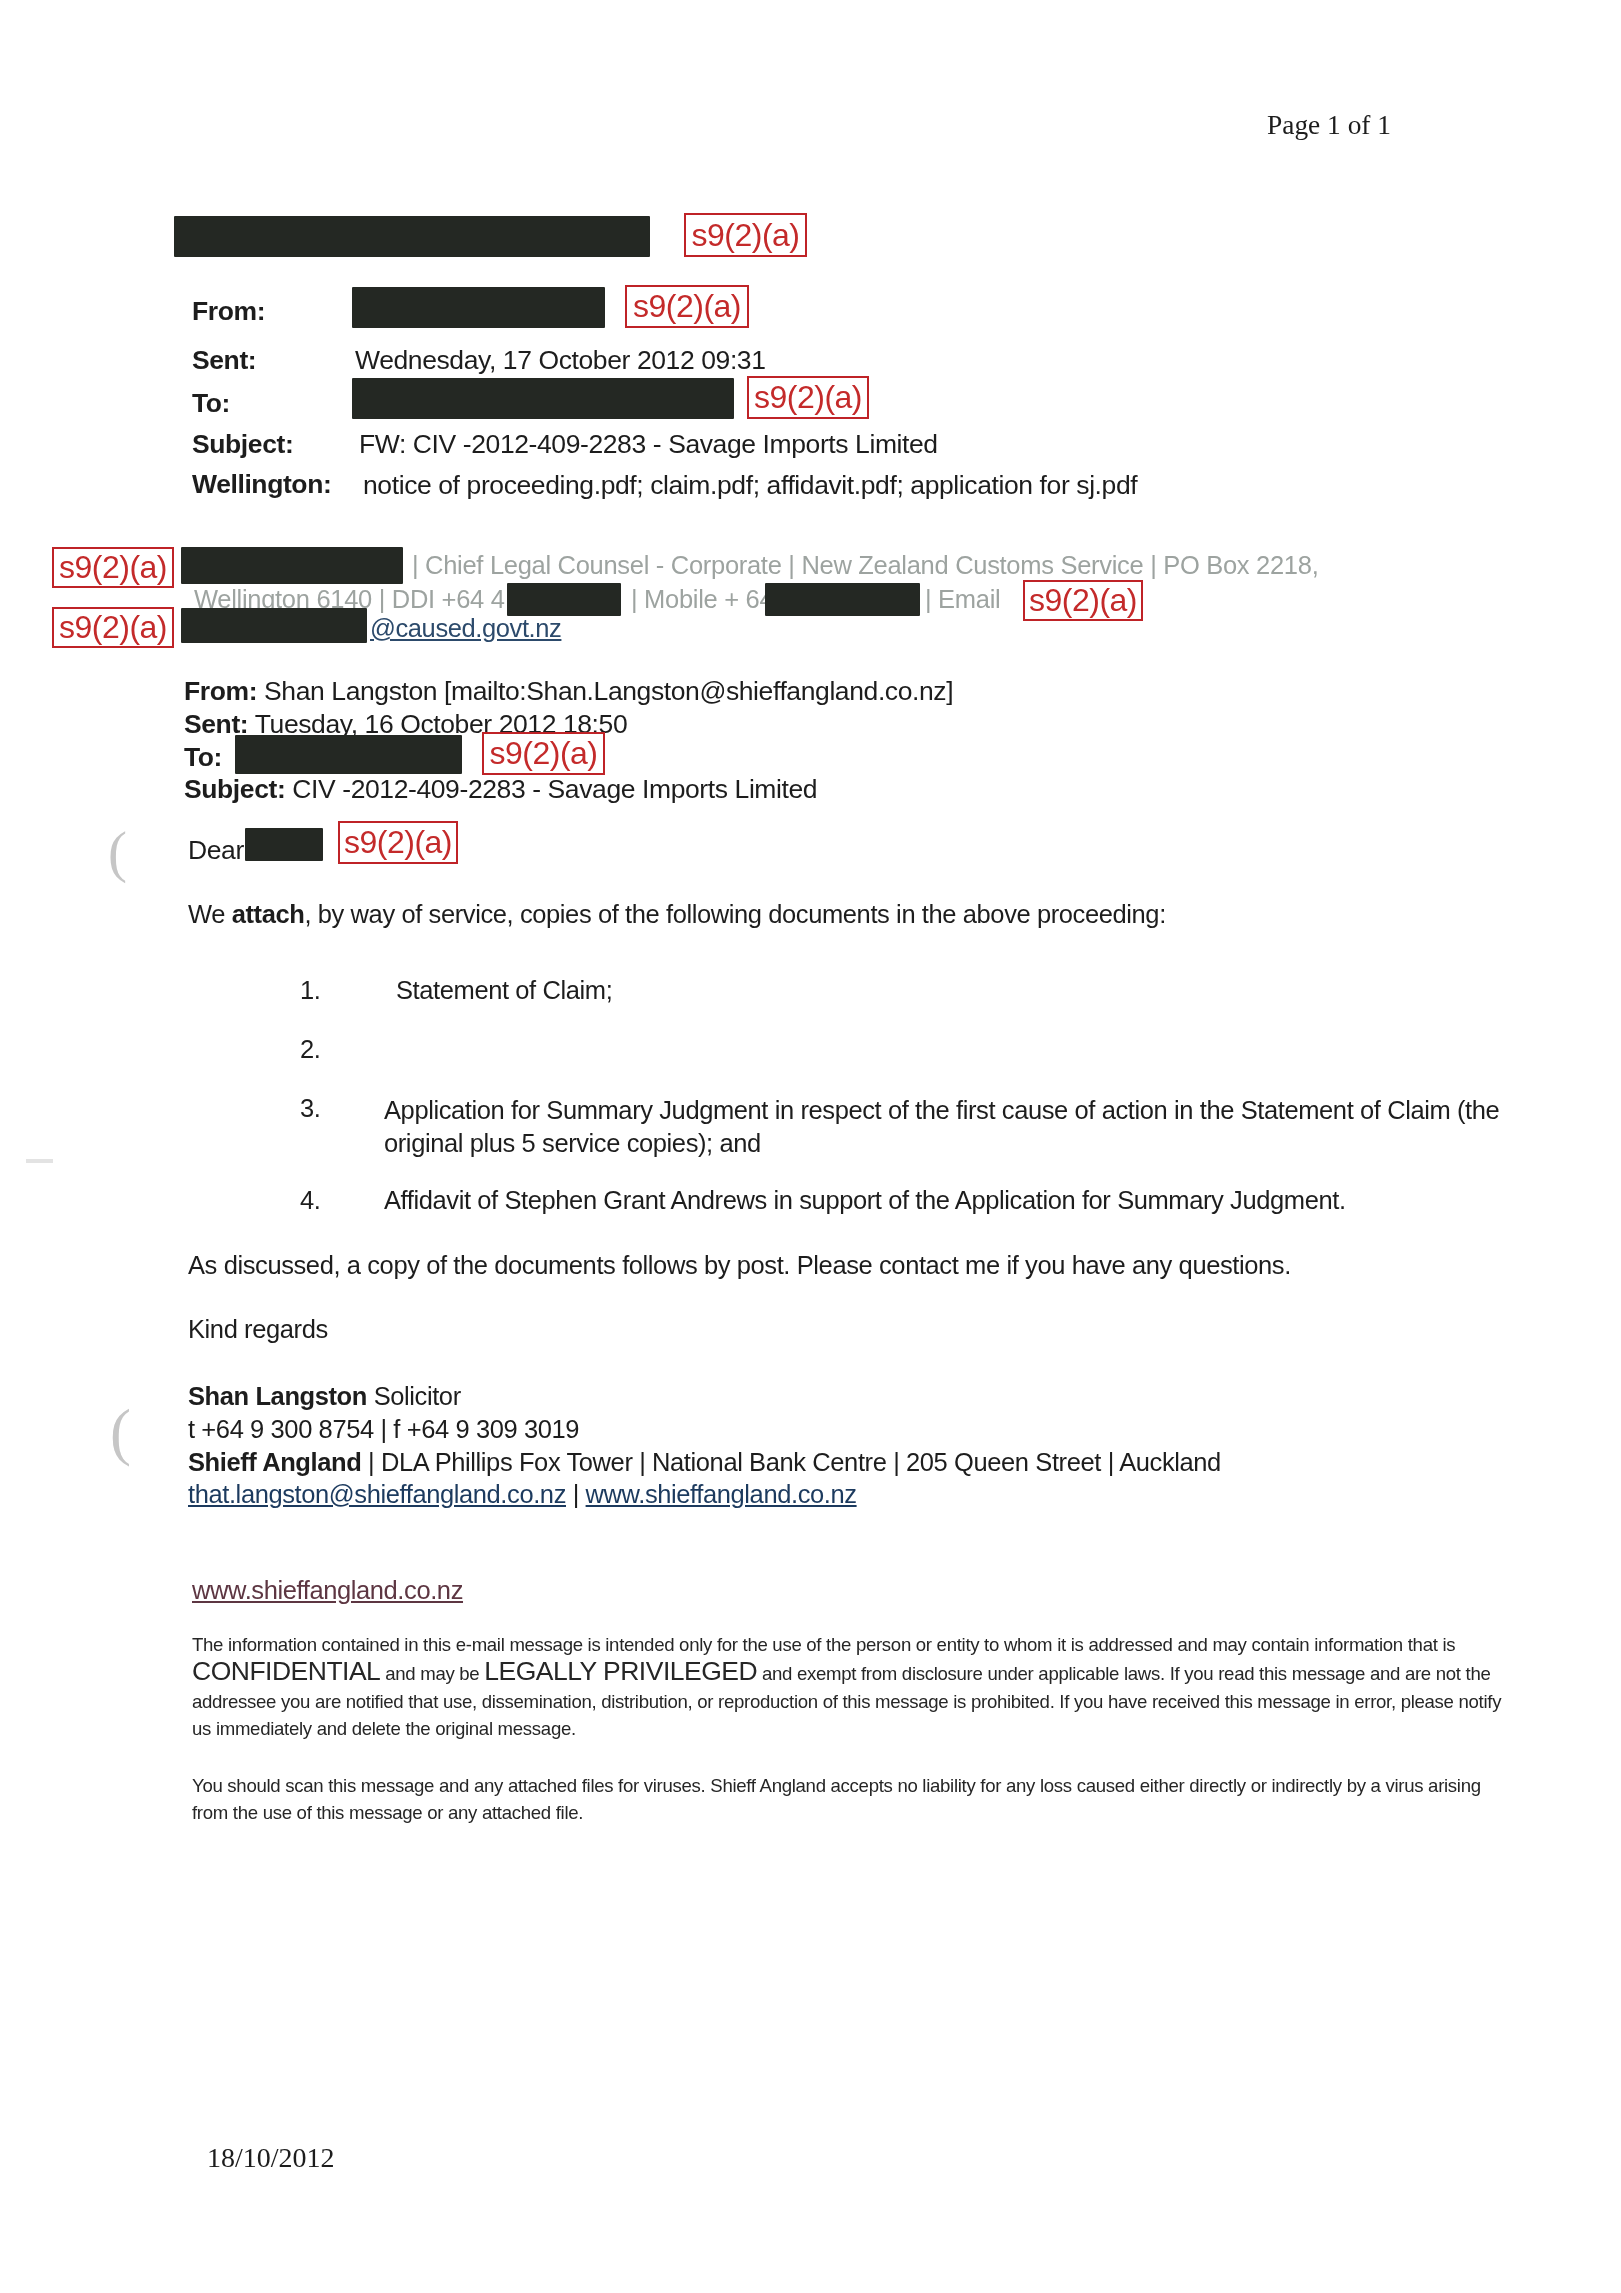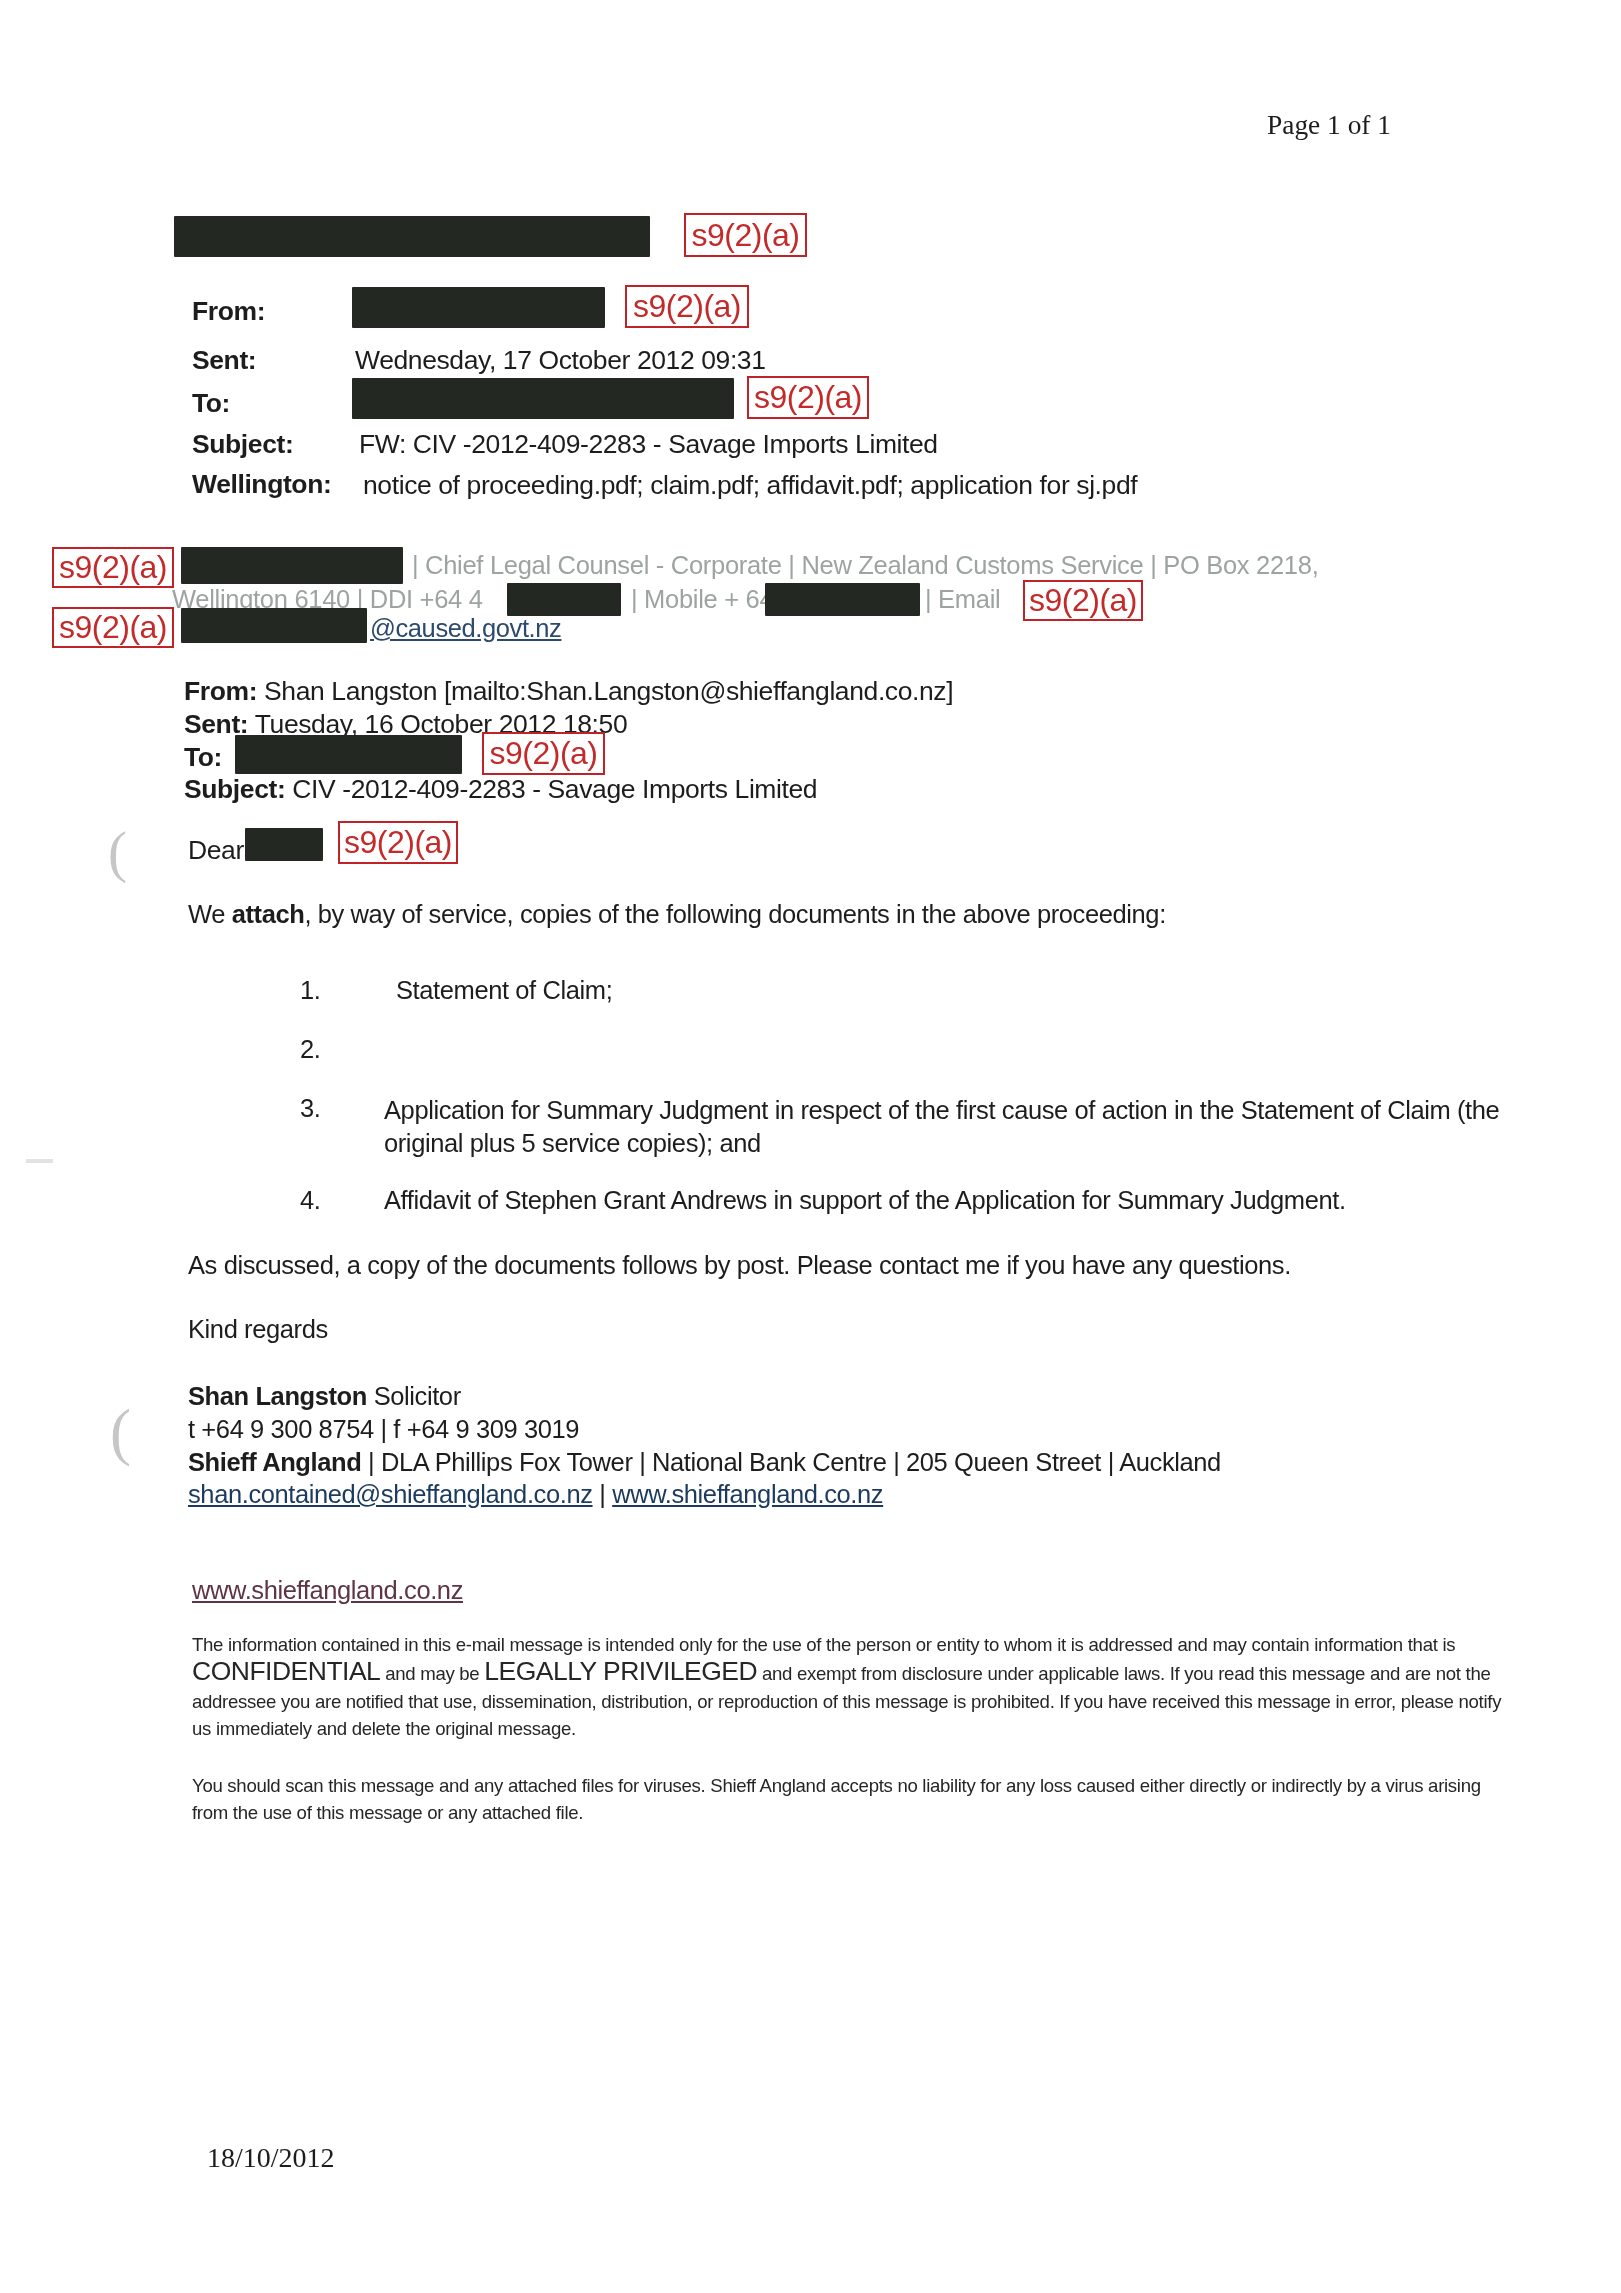--- a/index.html
+++ b/index.html
@@ -62,21 +62,21 @@
 
   <div class="abs h27 lbl" style="left:192px;top:469px;">Wellington:</div>
   <div class="abs h27" style="left:363px;top:470px;">notice of proceeding.pdf; claim.pdf; affidavit.pdf; application for sj.pdf</div>
 
   <div class="rbox" style="left:52px;top:547px;width:122px;height:41px;">
       <span>s9(2)(a)</span>
     </div>
   <div class="bar" style="left:181px;top:547px;width:222px;height:37px;"></div>
   <div class="abs gray" style="left:412px;top:551px;">| Chief Legal Counsel - Corporate | New Zealand Customs Service | PO Box 2218,</div>
 
-  <div class="abs gray" style="left:172px;top:585px;">Wellington 6140 | DDI +64 4</div>
+  <div class="abs gray" style="left:194px;top:585px;">Wellington 6140 | DDI +64 4</div>
   <div class="bar" style="left:507px;top:583px;width:114px;height:33px;"></div>
   <div class="abs gray" style="left:631px;top:585px;">| Mobile + 64</div>
   <div class="bar" style="left:765px;top:583px;width:155px;height:33px;"></div>
   <div class="abs gray" style="left:925px;top:585px;">| Email</div>
   <div class="rbox" style="left:1023px;top:580px;width:120px;height:41px;">
       <span>s9(2)(a)</span>
     </div>
 
   <div class="rbox" style="left:52px;top:607px;width:122px;height:41px;">
       <span>s9(2)(a)</span>
@@ -113,21 +113,21 @@
   <div class="abs h26" style="left:300px;top:1186px;">4.</div>
   <div class="abs h26" style="left:384px;top:1186px;">Affidavit of Stephen Grant Andrews in support of the Application for Summary Judgment.</div>
 
   <div class="abs h26" style="left:188px;top:1251px;">As discussed, a copy of the documents follows by post.  Please contact me if you have any questions.</div>
   <div class="abs h26" style="left:188px;top:1315px;">Kind regards</div>
 
   <div class="paren" style="left:110px;top:1396px;font-size:63px;">(</div>
   <div class="abs h26" style="left:188px;top:1382px;"><span class="lbl">Shan Langston</span><span> Solicitor</span></div>
   <div class="abs h26" style="left:188px;top:1415px;">t +64 9 300 8754 | f +64 9 309 3019</div>
   <div class="abs h26" style="left:188px;top:1448px;"><span class="lbl">Shieff Angland</span><span> | DLA Phillips Fox Tower | National Bank Centre  | 205 Queen Street  | Auckland</span></div>
-  <div class="abs h26" style="left:188px;top:1480px;"><a class="navy">shan.contained@shieffangland.co.nz</a><span> | </span><a class="navy">www.shieffangland.co.nz</a></div>
+  <div class="abs h26" style="left:188px;top:1480px;"><a class="navy">that.langston@shieffangland.co.nz</a><span> | </span><a class="navy">www.shieffangland.co.nz</a></div>
 
   <a class="abs h26 maroon" style="left:192px;top:1576px;">www.shieffangland.co.nz</a>
 
   <div class="wrap small" style="left:192px;top:1631px;width:1318px;"><span>The information contained in this e-mail message is intended only for the use of the person or entity to whom it is addressed and may contain information that is </span><span class="big">CONFIDENTIAL</span><span> and may be </span><span class="big">LEGALLY PRIVILEGED</span><span> and exempt from disclosure under applicable laws.  If you read this message and are not the addressee you are notified that use, dissemination, distribution, or reproduction of this message is prohibited.  If you have received this message in error, please notify us immediately and delete the original message.</span></div>
 
   <div class="wrap small" style="left:192px;top:1772px;width:1318px;">You should scan this message and any attached files for viruses.  Shieff Angland accepts no liability for any loss caused either directly or indirectly by a virus arising from the use of this message or any attached file.</div>
 
   <div class="artifact" style="left:25.5px;top:1159px;width:27.4px;height:3.9px;"></div>
 
   <div class="abs serif" style="left:207px;top:2142px;font-size:28px;">18/10/2012</div>

